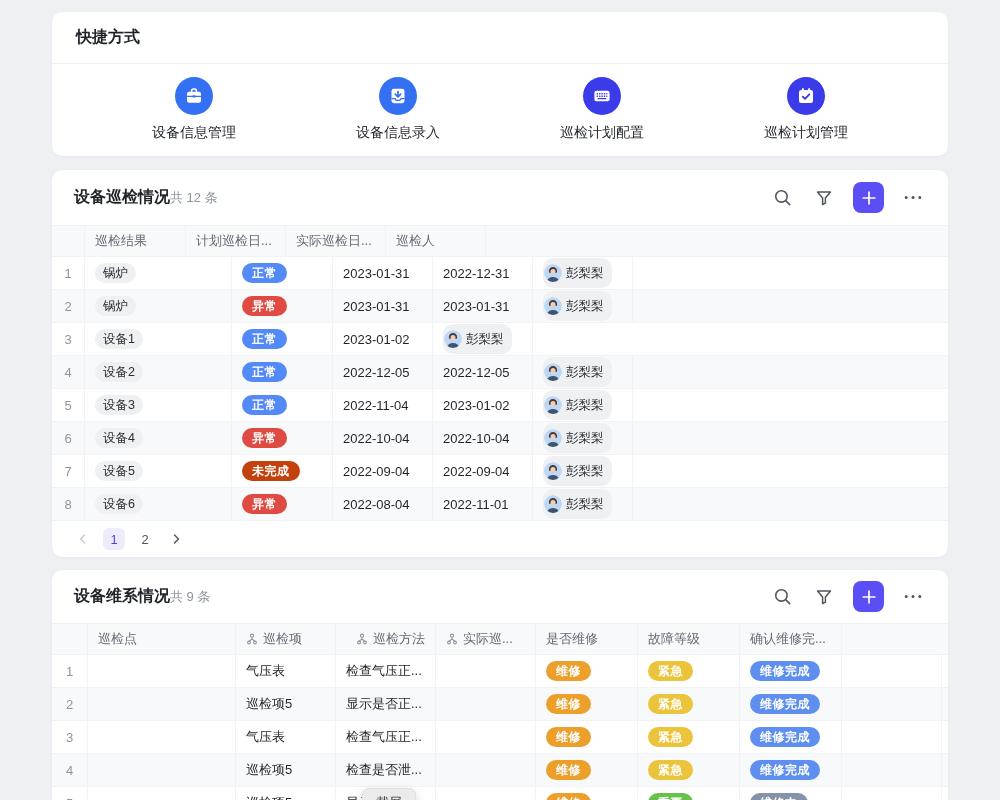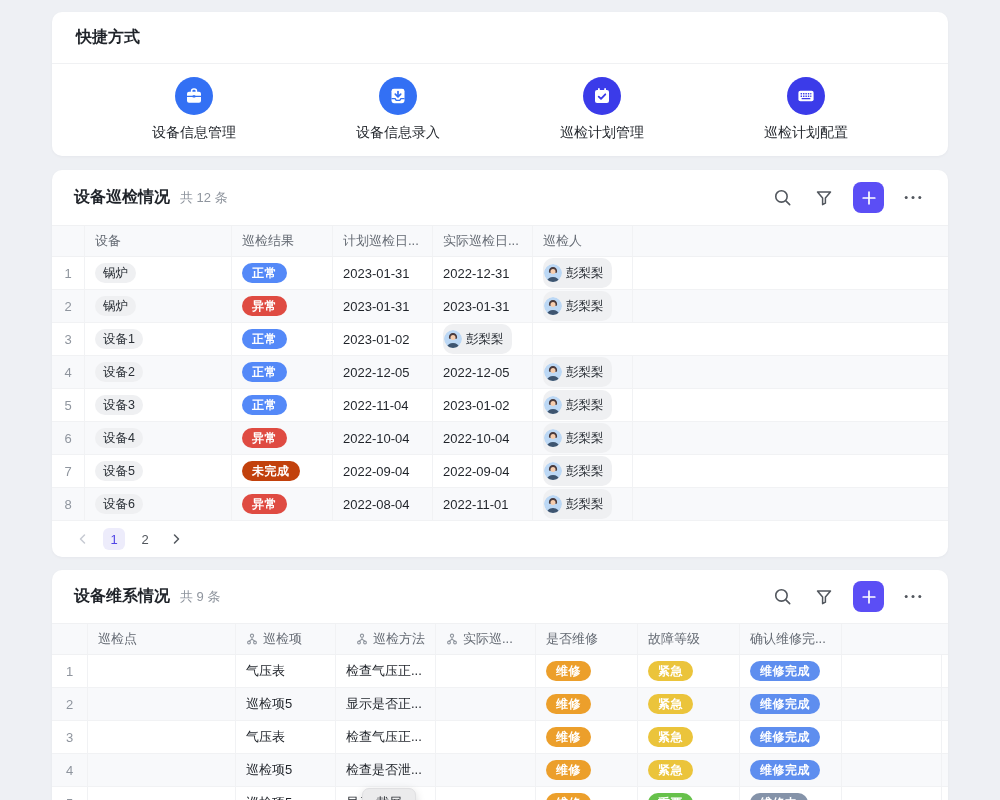--- a/index.html
+++ b/index.html
@@ -18,21 +18,21 @@
   }
   #card-shortcuts   { top:12px;  height:144px; }
   #card-inspection  { top:170px; height:387px; }
   #card-maintenance { top:570px; height:252px; }
 
   .card-title-row {
     height:52px; display:flex; align-items:center;
     padding:0 24px; border-bottom:1px solid #f0f1f3;
   }
   .card-title { font-size:16px; font-weight:bold; color:#1f2329; }
-  .card-count { font-size:13px; color:#8f959e; margin-left:10px; }
+  .card-count { font-size:13px; color:#8f959e; }
 
   
   .shortcut-row { height:91px; display:flex; align-items:center; justify-content:space-around; padding:0 40px; }
   .shortcut { display:flex; flex-direction:column; align-items:center; cursor:pointer; }
   .shortcut-circle { width:38px; height:38px; border-radius:50%; display:flex; align-items:center; justify-content:center; }
   .shortcut-label { margin-top:9px; font-size:14px; color:#1f2329; }
 
   
   .card-head { height:55px; display:flex; align-items:center; padding:0 22px; }
   .head-actions { margin-left:auto; display:flex; align-items:center; gap:16px; }
@@ -111,31 +111,20 @@
       <div class="shortcut">
         <div class="shortcut-circle" style="background: rgb(51, 112, 244);">
           <svg width="20" height="20" viewBox="0 0 20 20">
             <rect x="3.5" y="2.8" width="13" height="14.4" rx="2.4" fill="#fff"></rect>
             <path d="M10 5.6v4.6" stroke="#3370F4" stroke-width="1.7" stroke-linecap="round"></path>
             <path d="M7.3 8.1 10 10.8l2.7-2.7" fill="none" stroke="#3370F4" stroke-width="1.7" stroke-linecap="round" stroke-linejoin="round"></path>
             <path d="M3.5 12.6h3.6l1.1 1.7h3.6l1.1-1.7h3.6" fill="none" stroke="#3370F4" stroke-width="1.3"></path>
           </svg>
         </div>
         <div class="shortcut-label">设备信息录入</div>
-      </div>
-      <div class="shortcut">
-        <div class="shortcut-circle" style="background: rgb(59, 59, 233);">
-          <svg width="20" height="20" viewBox="0 0 20 20">
-            <rect x="6" y="2.1" width="1.8" height="3.4" rx=".9" fill="#fff"></rect>
-            <rect x="12.2" y="2.1" width="1.8" height="3.4" rx=".9" fill="#fff"></rect>
-            <rect x="3" y="3.9" width="14" height="13.2" rx="2.1" fill="#fff"></rect>
-            <path d="M6.7 10.6l2.3 2.3 4.3-4.6" fill="none" stroke="#3B3BE9" stroke-width="1.8" stroke-linecap="round" stroke-linejoin="round"></path>
-          </svg>
-        </div>
-        <div class="shortcut-label">巡检计划管理</div>
       </div>
       <div class="shortcut">
         <div class="shortcut-circle" style="background: rgb(59, 59, 233);">
           <svg width="20" height="20" viewBox="0 0 20 20">
             <rect x="2.4" y="4.8" width="15.2" height="10.4" rx="2" fill="#fff"></rect>
             <g fill="#3B3BE9">
               <rect x="4.6" y="6.9" width="1.5" height="1.5" rx=".3"></rect>
               <rect x="7" y="6.9" width="1.5" height="1.5" rx=".3"></rect>
               <rect x="9.4" y="6.9" width="1.5" height="1.5" rx=".3"></rect>
               <rect x="11.8" y="6.9" width="1.5" height="1.5" rx=".3"></rect>
@@ -144,20 +133,31 @@
               <rect x="7" y="9.4" width="1.5" height="1.5" rx=".3"></rect>
               <rect x="9.4" y="9.4" width="1.5" height="1.5" rx=".3"></rect>
               <rect x="11.8" y="9.4" width="1.5" height="1.5" rx=".3"></rect>
               <rect x="14.2" y="9.4" width="1.2" height="1.5" rx=".3"></rect>
               <rect x="5.6" y="11.9" width="8.8" height="1.4" rx=".4"></rect>
             </g>
           </svg>
         </div>
         <div class="shortcut-label">巡检计划配置</div>
       </div>
+      <div class="shortcut">
+        <div class="shortcut-circle" style="background: rgb(59, 59, 233);">
+          <svg width="20" height="20" viewBox="0 0 20 20">
+            <rect x="6" y="2.1" width="1.8" height="3.4" rx=".9" fill="#fff"></rect>
+            <rect x="12.2" y="2.1" width="1.8" height="3.4" rx=".9" fill="#fff"></rect>
+            <rect x="3" y="3.9" width="14" height="13.2" rx="2.1" fill="#fff"></rect>
+            <path d="M6.7 10.6l2.3 2.3 4.3-4.6" fill="none" stroke="#3B3BE9" stroke-width="1.8" stroke-linecap="round" stroke-linejoin="round"></path>
+          </svg>
+        </div>
+        <div class="shortcut-label">巡检计划管理</div>
+      </div>
     </div>
 </div>
 
 <div class="card" id="card-inspection">
   <div class="card-head">
     <span class="card-title">设备巡检情况</span>
     <span class="card-count">共 12 条</span>
     <div class="head-actions">
       <div class="icon-btn">
         <svg width="19" height="19" viewBox="0 0 18 18">
@@ -181,23 +181,20 @@
             <circle cx="9" cy="2.5" r="1.5" fill="#51565d"></circle>
             <circle cx="15.8" cy="2.5" r="1.5" fill="#51565d"></circle>
           </svg>
       </div>
     </div>
   </div>
   <div class="t-wrap">
     <div class="t-head">
         <div class="th" style="width: 33px;">
           <span></span>
-        </div>
-        <div class="th" style="width: 147px;">
-          <span>设备</span>
         </div>
         <div class="th" style="width: 101px;">
           <span>巡检结果</span>
         </div>
         <div class="th" style="width: 100px;">
           <span>计划巡检日...</span>
         </div>
         <div class="th" style="width: 100px;">
           <span>实际巡检日...</span>
         </div>

